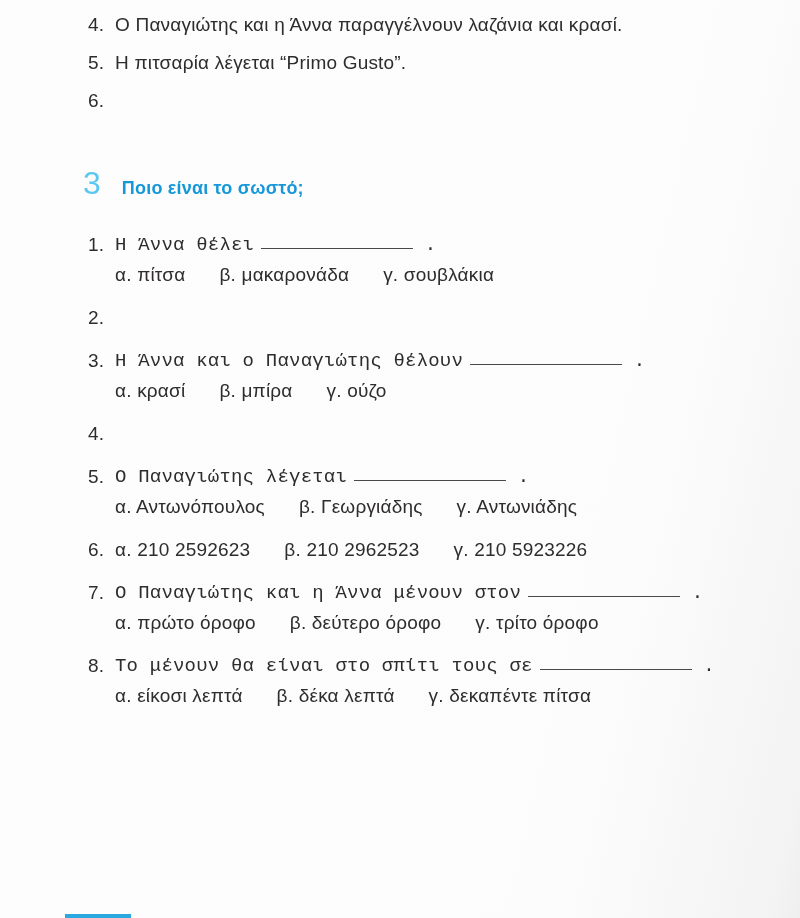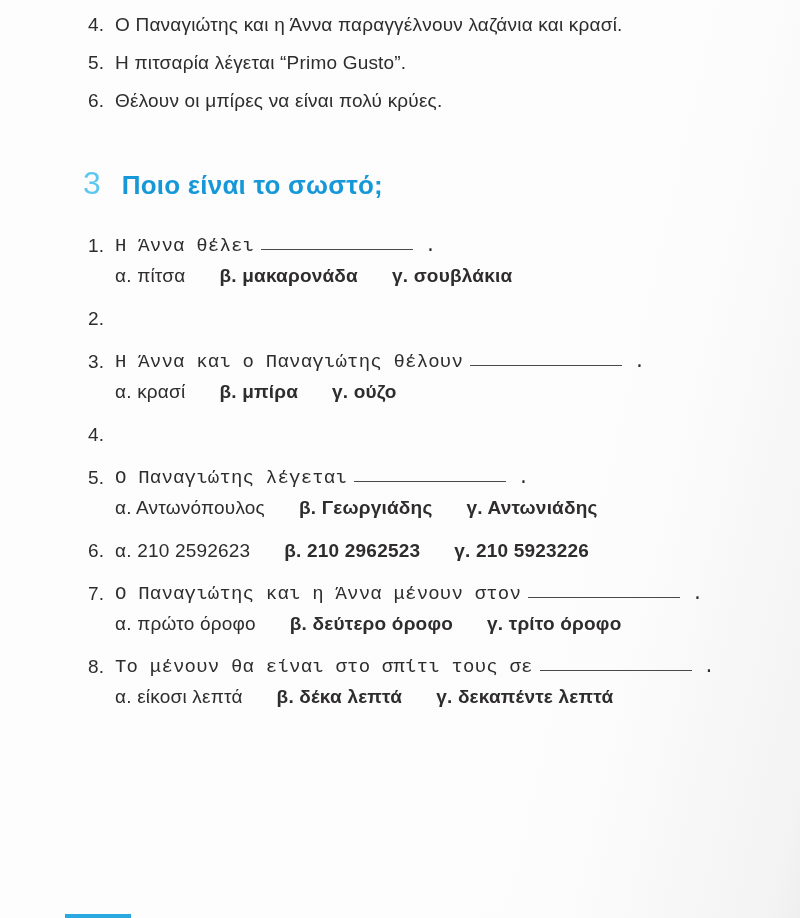--- a/index.html
+++ b/index.html
@@ -41,21 +41,21 @@
     margin:53px 0 0 -5px;
   }
   .heading .ex-num{
     font-size:32px;
     line-height:34px;
     color:var(--num-blue);
     font-weight:400;
   }
   .heading .ex-title{
     margin:0 0 0 21px;
-    font-size:26px;
+    font-size:18px;
     font-weight:bold;
     color:var(--title-blue);
     letter-spacing:.2px;
   }
   
   .questions{margin-top:30px;}
   .question{
     display:flex;
     margin-bottom:13px;
     letter-spacing:.2px;
@@ -65,21 +65,21 @@
   .qline1{white-space:nowrap;font-family:Liberation Mono, monospace;}
   .blank{
     display:inline-block;
     width:152px;
     border-bottom:1.6px solid #4a4848;
     margin-left:7px;
     transform:translateY(-1px);
   }
   .after-blank{white-space:pre;}
   .opts{white-space:nowrap;}
-  .opt+.opt{margin-left:34px;font-weight:bold;}
+  .opt+.opt{margin-left:34px;}
   
   .footer-bar{
     position:absolute;
     left:65px;bottom:0;
     width:66px;height:4px;
     background:var(--bar-blue);
   }
 </style>
 </head>
 <body>
@@ -93,21 +93,20 @@
     <span class="txt">Ο Παναγιώτης και η Άννα παραγγέλνουν λαζάνια και κρασί.</span>
   </li>
 
   <li class="statement">
     <span class="num">5.</span>
     <span class="txt">Η πιτσαρία λέγεται “Primo Gusto”.</span>
   </li>
 
   <li class="statement">
     <span class="num">6.</span>
-    <span class="txt">Θέλουν οι μπίρες να είναι πολύ κρύες.</span>
   </li>
 </ul>
 
     <div class="heading">
       <span class="ex-num">3</span>
       <h2 class="ex-title">Ποιο είναι το σωστό;</h2>
     </div>
 
     <div class="questions" id="questions">
   <div class="question">
@@ -164,20 +163,20 @@
       <div class="opts"><span class="opt">α. πρώτο όροφο</span><span class="opt">β. δεύτερο όροφο</span><span class="opt">γ. τρίτο όροφο</span></div>
     </div>
   </div>
 
   <div class="question">
     <span class="qnum">8.</span>
     <div class="qbody">
       <div class="qline1">
         <span>Το μένουν θα είναι στο σπίτι τους σε</span><span class="blank"></span><span class="after-blank"> .</span>
       </div>
-      <div class="opts"><span class="opt">α. είκοσι λεπτά</span><span class="opt">β. δέκα λεπτά</span><span class="opt">γ. δεκαπέντε λεπτά</span></div>
+      <div class="opts"><span class="opt">α. είκοσι λεπτά</span><span class="opt">β. δέκα λεπτά</span><span class="opt">γ. δεκαπέντε πίτσα</span></div>
     </div>
   </div>
 </div>
 
   </div>
   <div class="footer-bar"></div>
 </div>
 
 </body></html>

